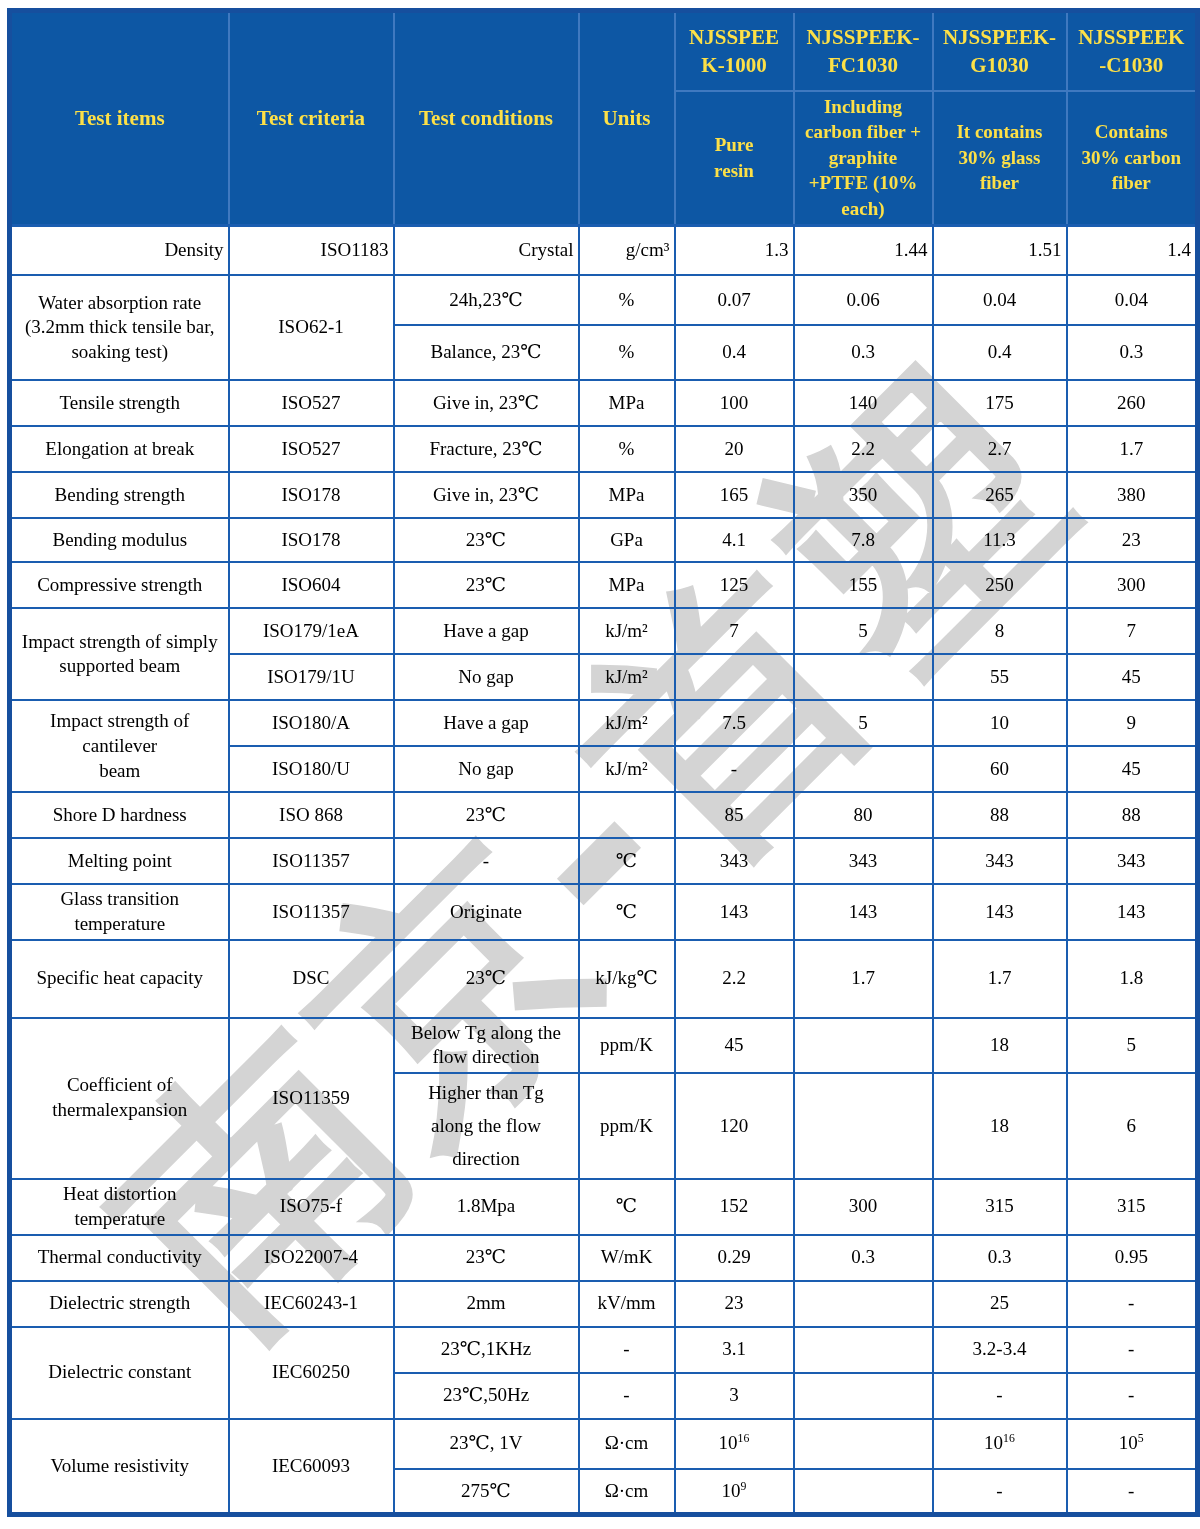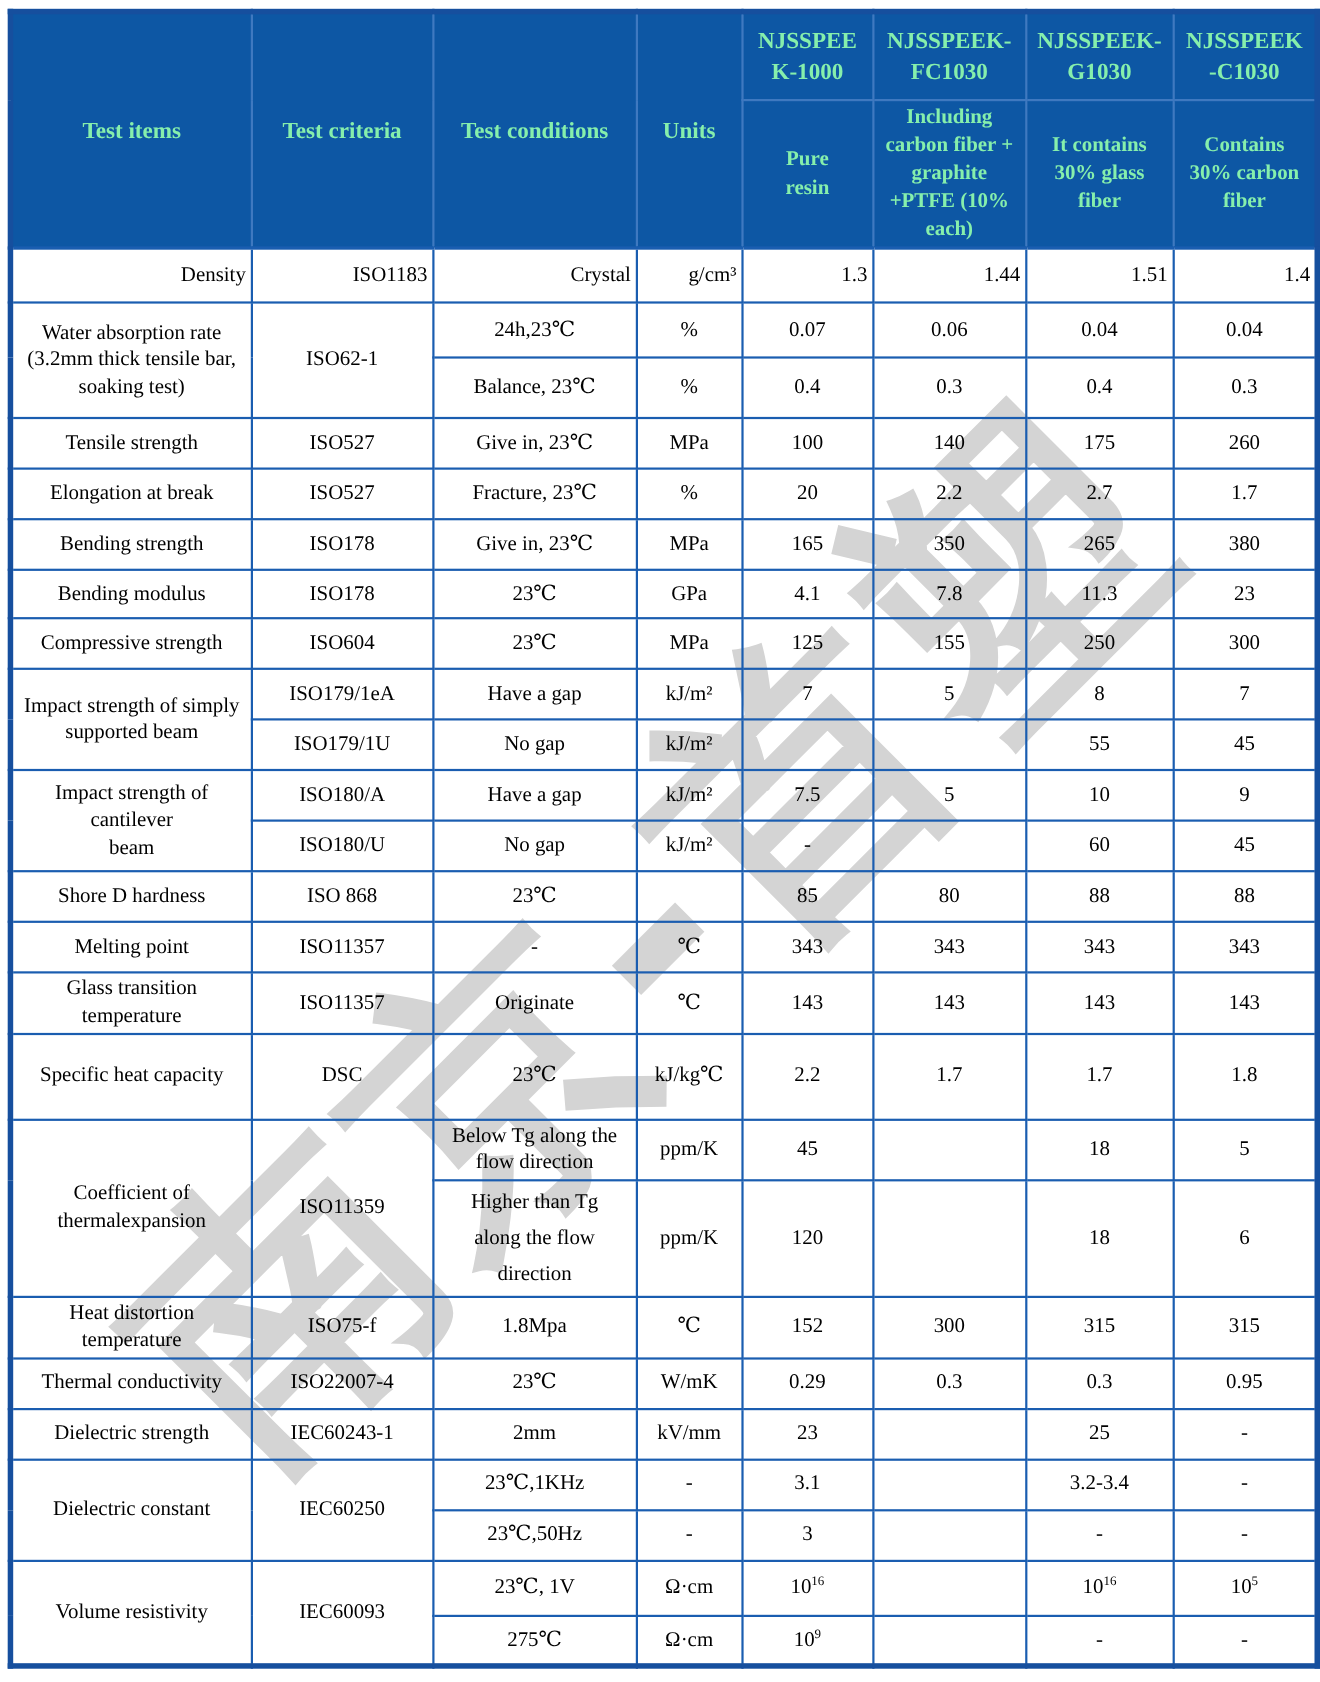--- a/index.html
+++ b/index.html
@@ -18,21 +18,21 @@
 
   table.spec{
     position:relative;z-index:1;
     border-collapse:collapse;table-layout:fixed;
     width:1188px;margin:8px 0 0 7px;
     border:5px solid #164f9e;
     background:transparent;
   }
   th,td{box-sizing:border-box;}
   thead th{
-    background:#0d57a4;color:#86efac;font-weight:bold;
+    background:#0d57a4;color:#fde047;font-weight:bold;
     border:2px solid #3f79c0;
     text-align:center;vertical-align:middle;
     font-size:20px;line-height:1.35;white-space:pre-line;
     padding:2px 4px;
   }
   thead tr.name-row th{height:80px;font-size:21px;}
   thead tr.desc-row th{height:127px;font-size:19px;}
   thead th.base-col{font-size:22px;}
   tbody td{
     border:2px solid #1a5db0;background:transparent;

